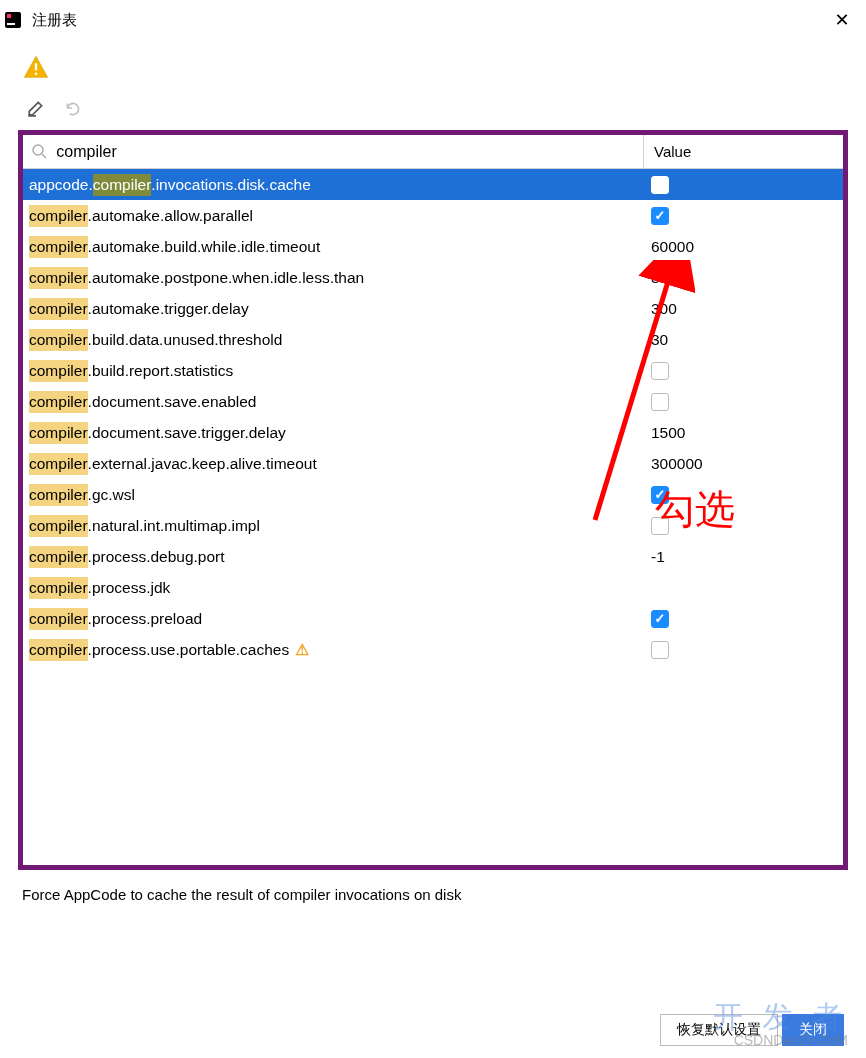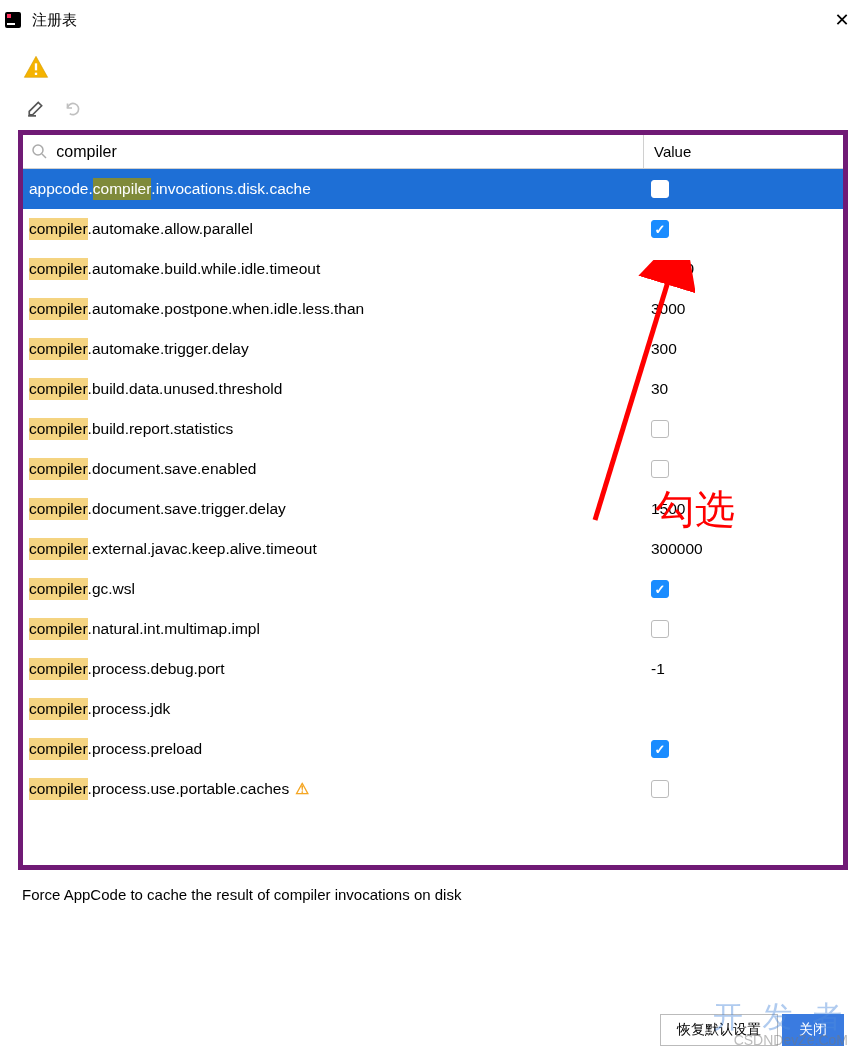--- a/index.html
+++ b/index.html
@@ -83,21 +83,21 @@
   height: 696px;
   overflow-y: scroll;
   position: relative;
 }
 .table-body::-webkit-scrollbar { width: 12px; }
 .table-body::-webkit-scrollbar-thumb { background: #c4c4c4; border-radius: 6px; }
 .table-body::-webkit-scrollbar-track { background: #f0f0f0; }
 .row {
   display: flex;
   align-items: center;
-  height: 40px;
+  height: 31px;
   padding: 0 6px;
   font-size: 15.5px;
 }
 .row.selected { background: #1e6fd6; color: #fff; }
 .key-cell { flex: 1; display: flex; align-items: center; gap: 0; }
 .val-cell { width: 190px; padding-left: 4px; display: flex; align-items: center; }
 .hl {
   background: #f5d481;
   padding: 2px 0;
 }

